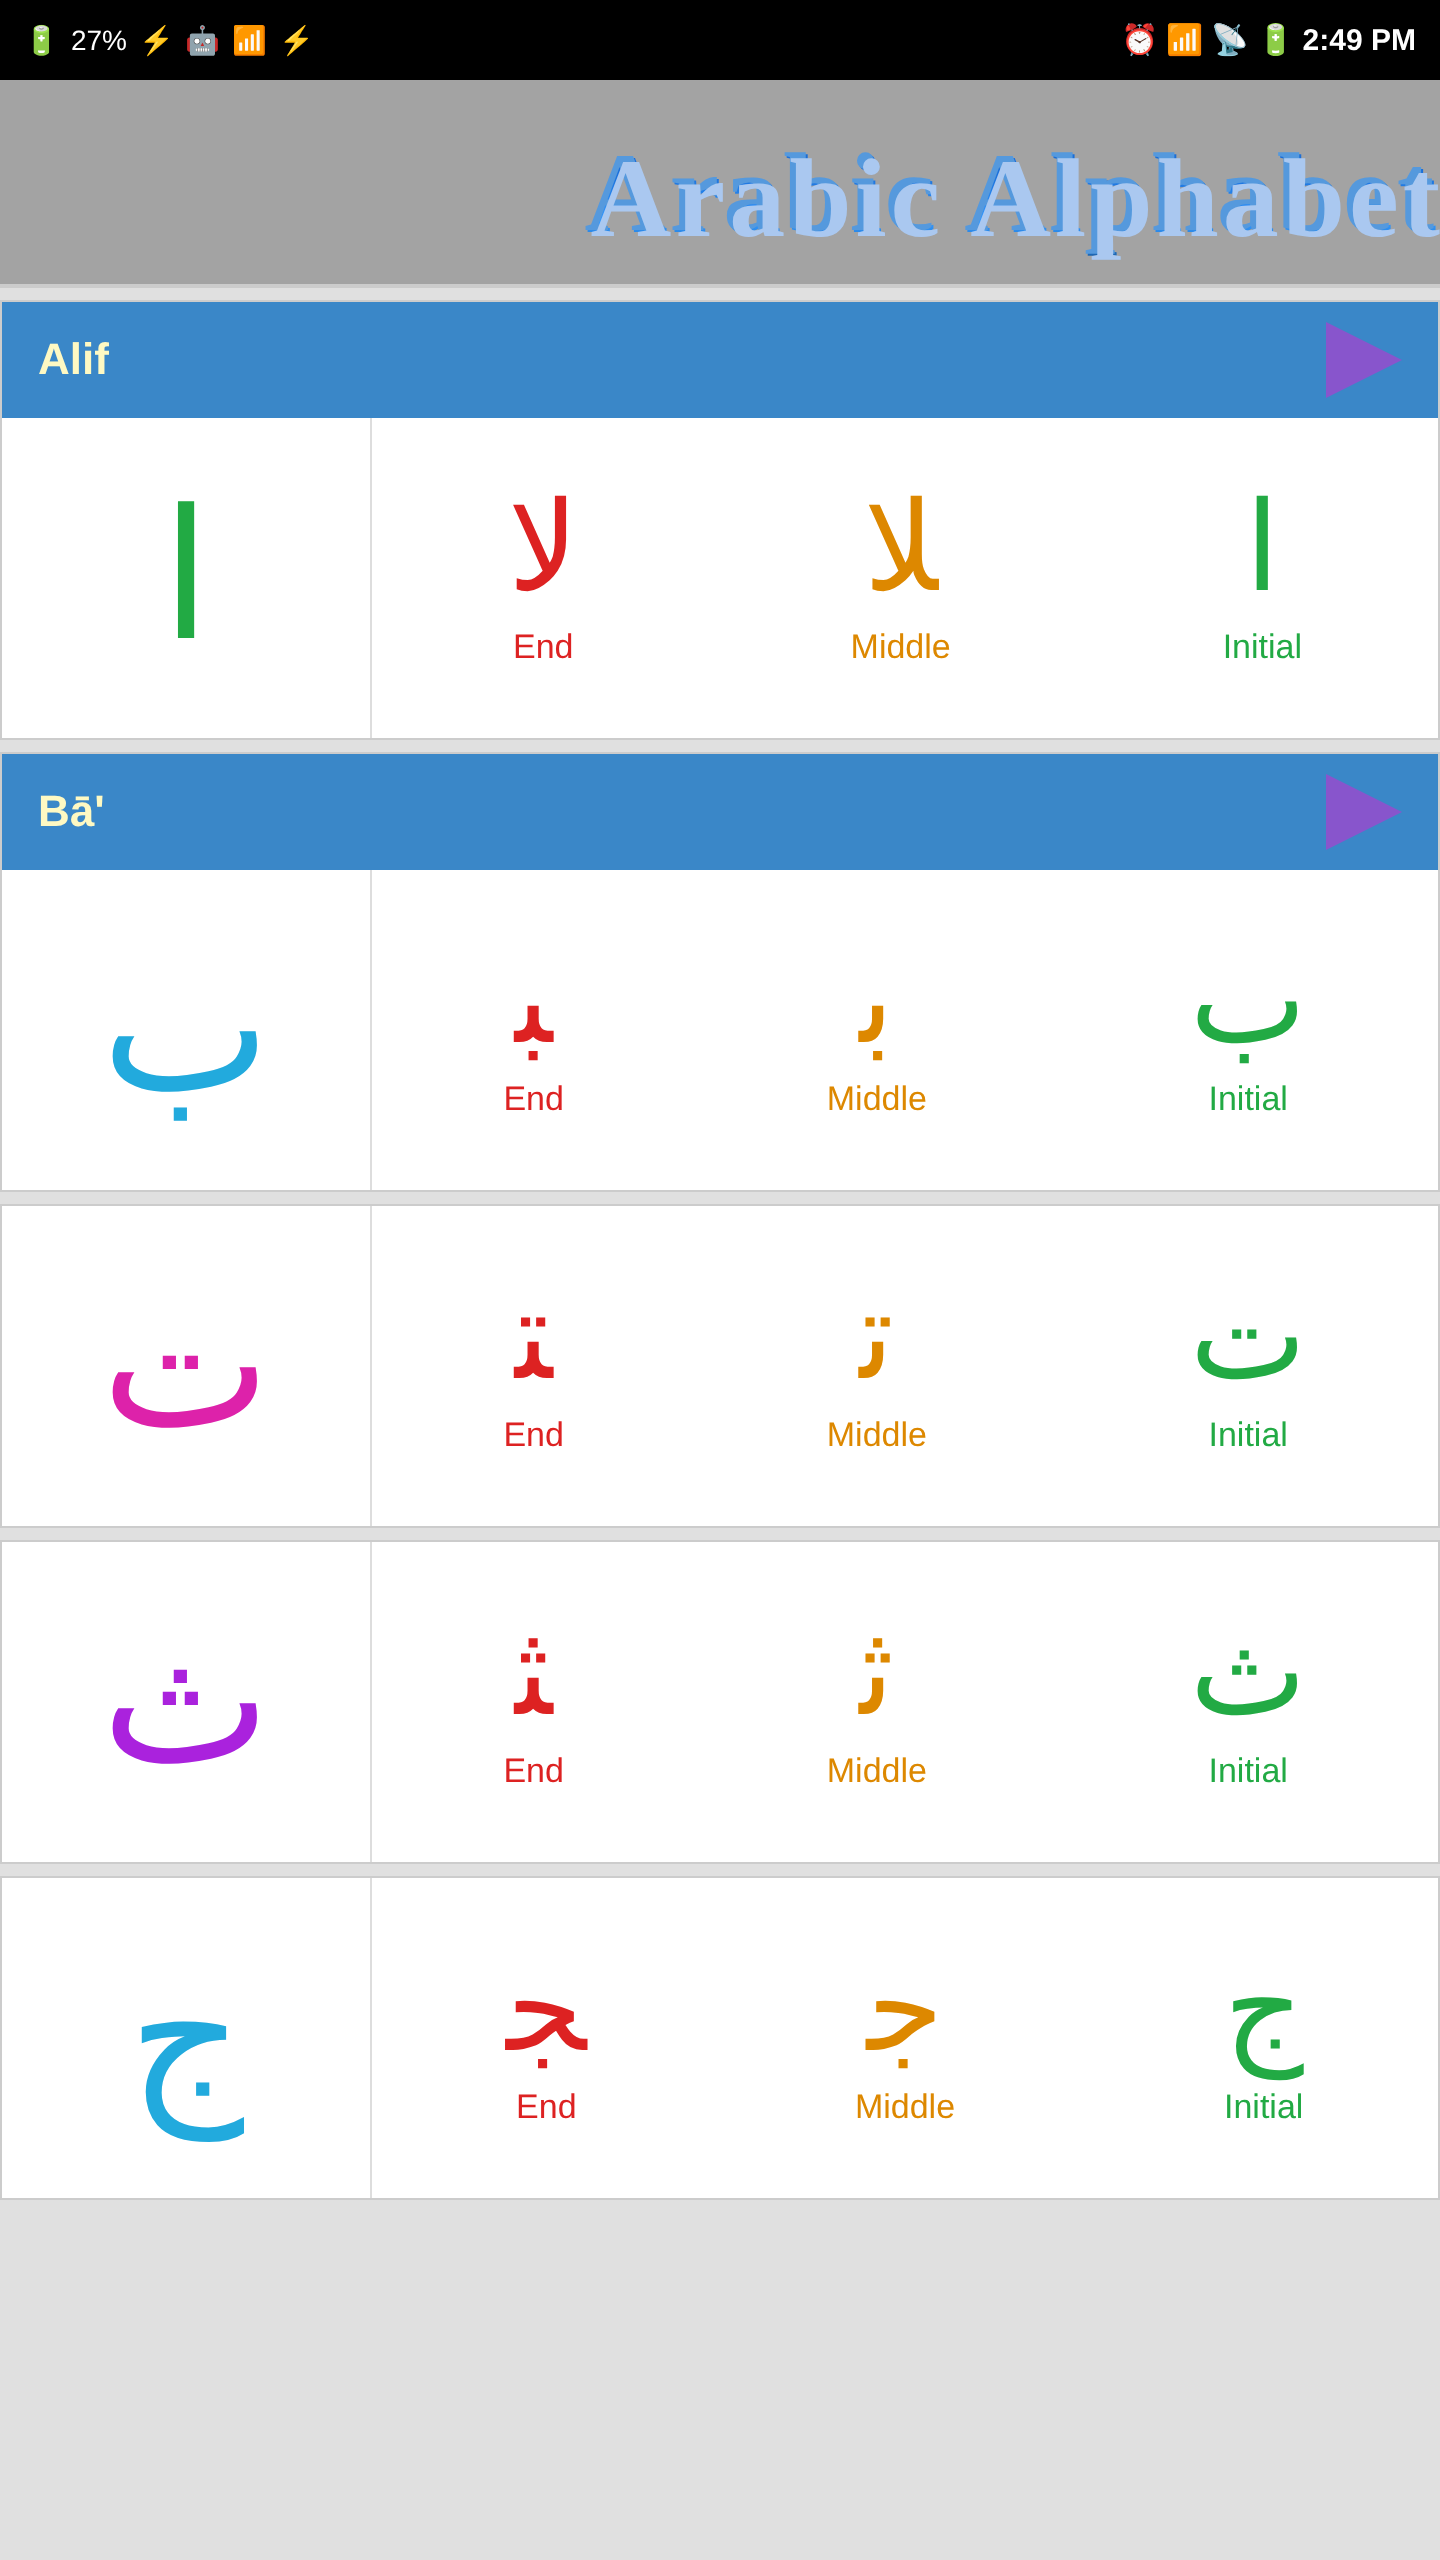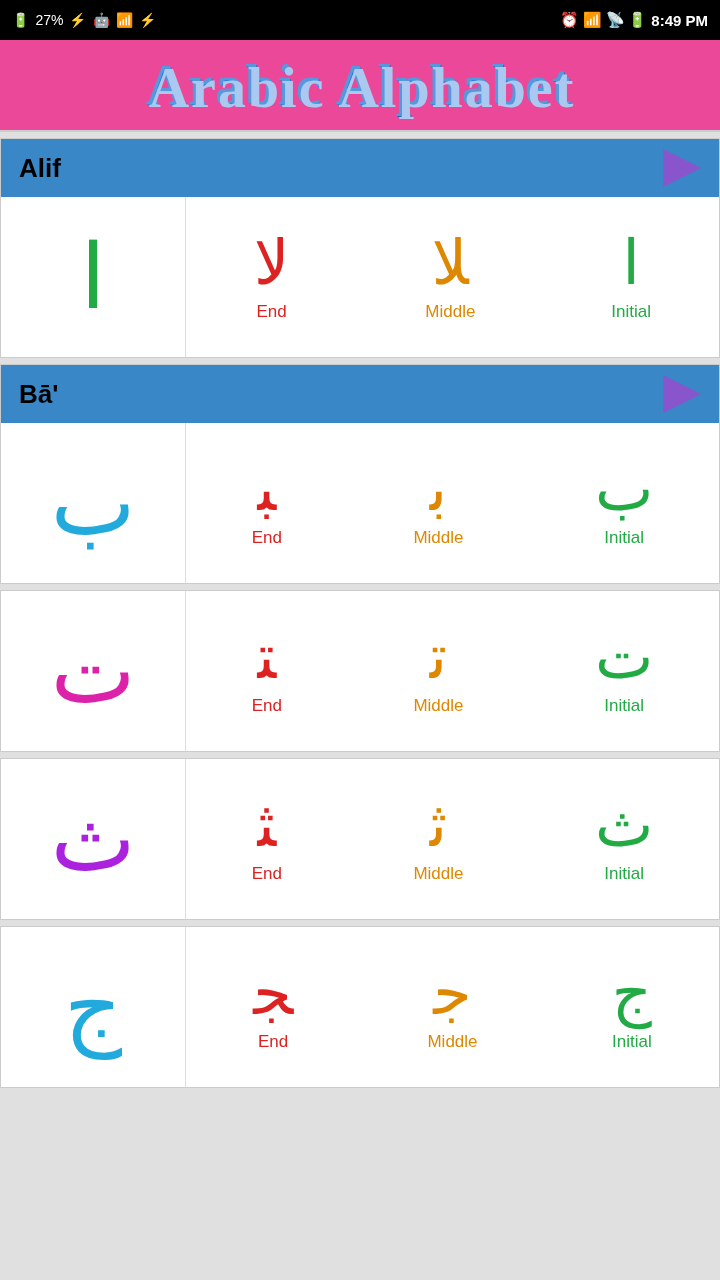--- a/index.html
+++ b/index.html
@@ -21,23 +21,23 @@
       align-items: center;
       justify-content: space-between;
       padding: 0 12px;
       font-size: 14px;
     }
     .status-left { display: flex; align-items: center; gap: 6px; }
     .status-right { display: flex; align-items: center; gap: 4px; font-size: 15px; font-weight: bold; }
 
     
     .app-title {
-      background: #ec4899;
-      text-align: center;
-      padding: 14px 0 12px;
+      background: #a3a3a3;
+      text-align: right;
+      padding: 26px 0 12px;
       border-bottom: 2px solid #ccc;
     }
     .app-title h1 {
       font-size: 56px;
       font-family: 'Comic Sans MS', 'Chalkboard SE', cursive;
       color: #1a5fa8;
       letter-spacing: 2px;
       text-shadow: 2px 2px 0 #aac8f0, -1px -1px 0 #5599dd;
       background: linear-gradient(180deg, #1a6ed8 30%, #3399ff 70%, #1a5fa8 100%);
       -webkit-background-clip: text;
@@ -54,22 +54,22 @@
 
     .section-header {
       background: #3a87c8;
       display: flex;
       align-items: center;
       justify-content: space-between;
       padding: 0 18px;
       height: 58px;
     }
     .section-header-title {
-      color: #000000;
-      font-size: 26px;
+      color: #fef9c3;
+      font-size: 22px;
       font-weight: bold;
       font-family: Arial, sans-serif;
     }
     .play-button {
       width: 38px;
       height: 38px;
       background: #8855cc;
       clip-path: polygon(0% 0%, 100% 50%, 0% 100%);
       cursor: pointer;
     }
@@ -133,21 +133,21 @@
     <span>⚡</span>
     <span>🤖</span>
     <span>📶</span>
     <span>⚡</span>
   </div>
   <div class="status-right">
     <span>⏰</span>
     <span>📶</span>
     <span>📡</span>
     <span>🔋</span>
-    <span>8:49 PM</span>
+    <span>2:49 PM</span>
   </div>
 </div>
 
 <div class="app-title">
   <h1>Arabic Alphabet</h1>
 </div>
 
 <div id="sections-container">
 <div class="letter-section">
       <div class="section-header">

